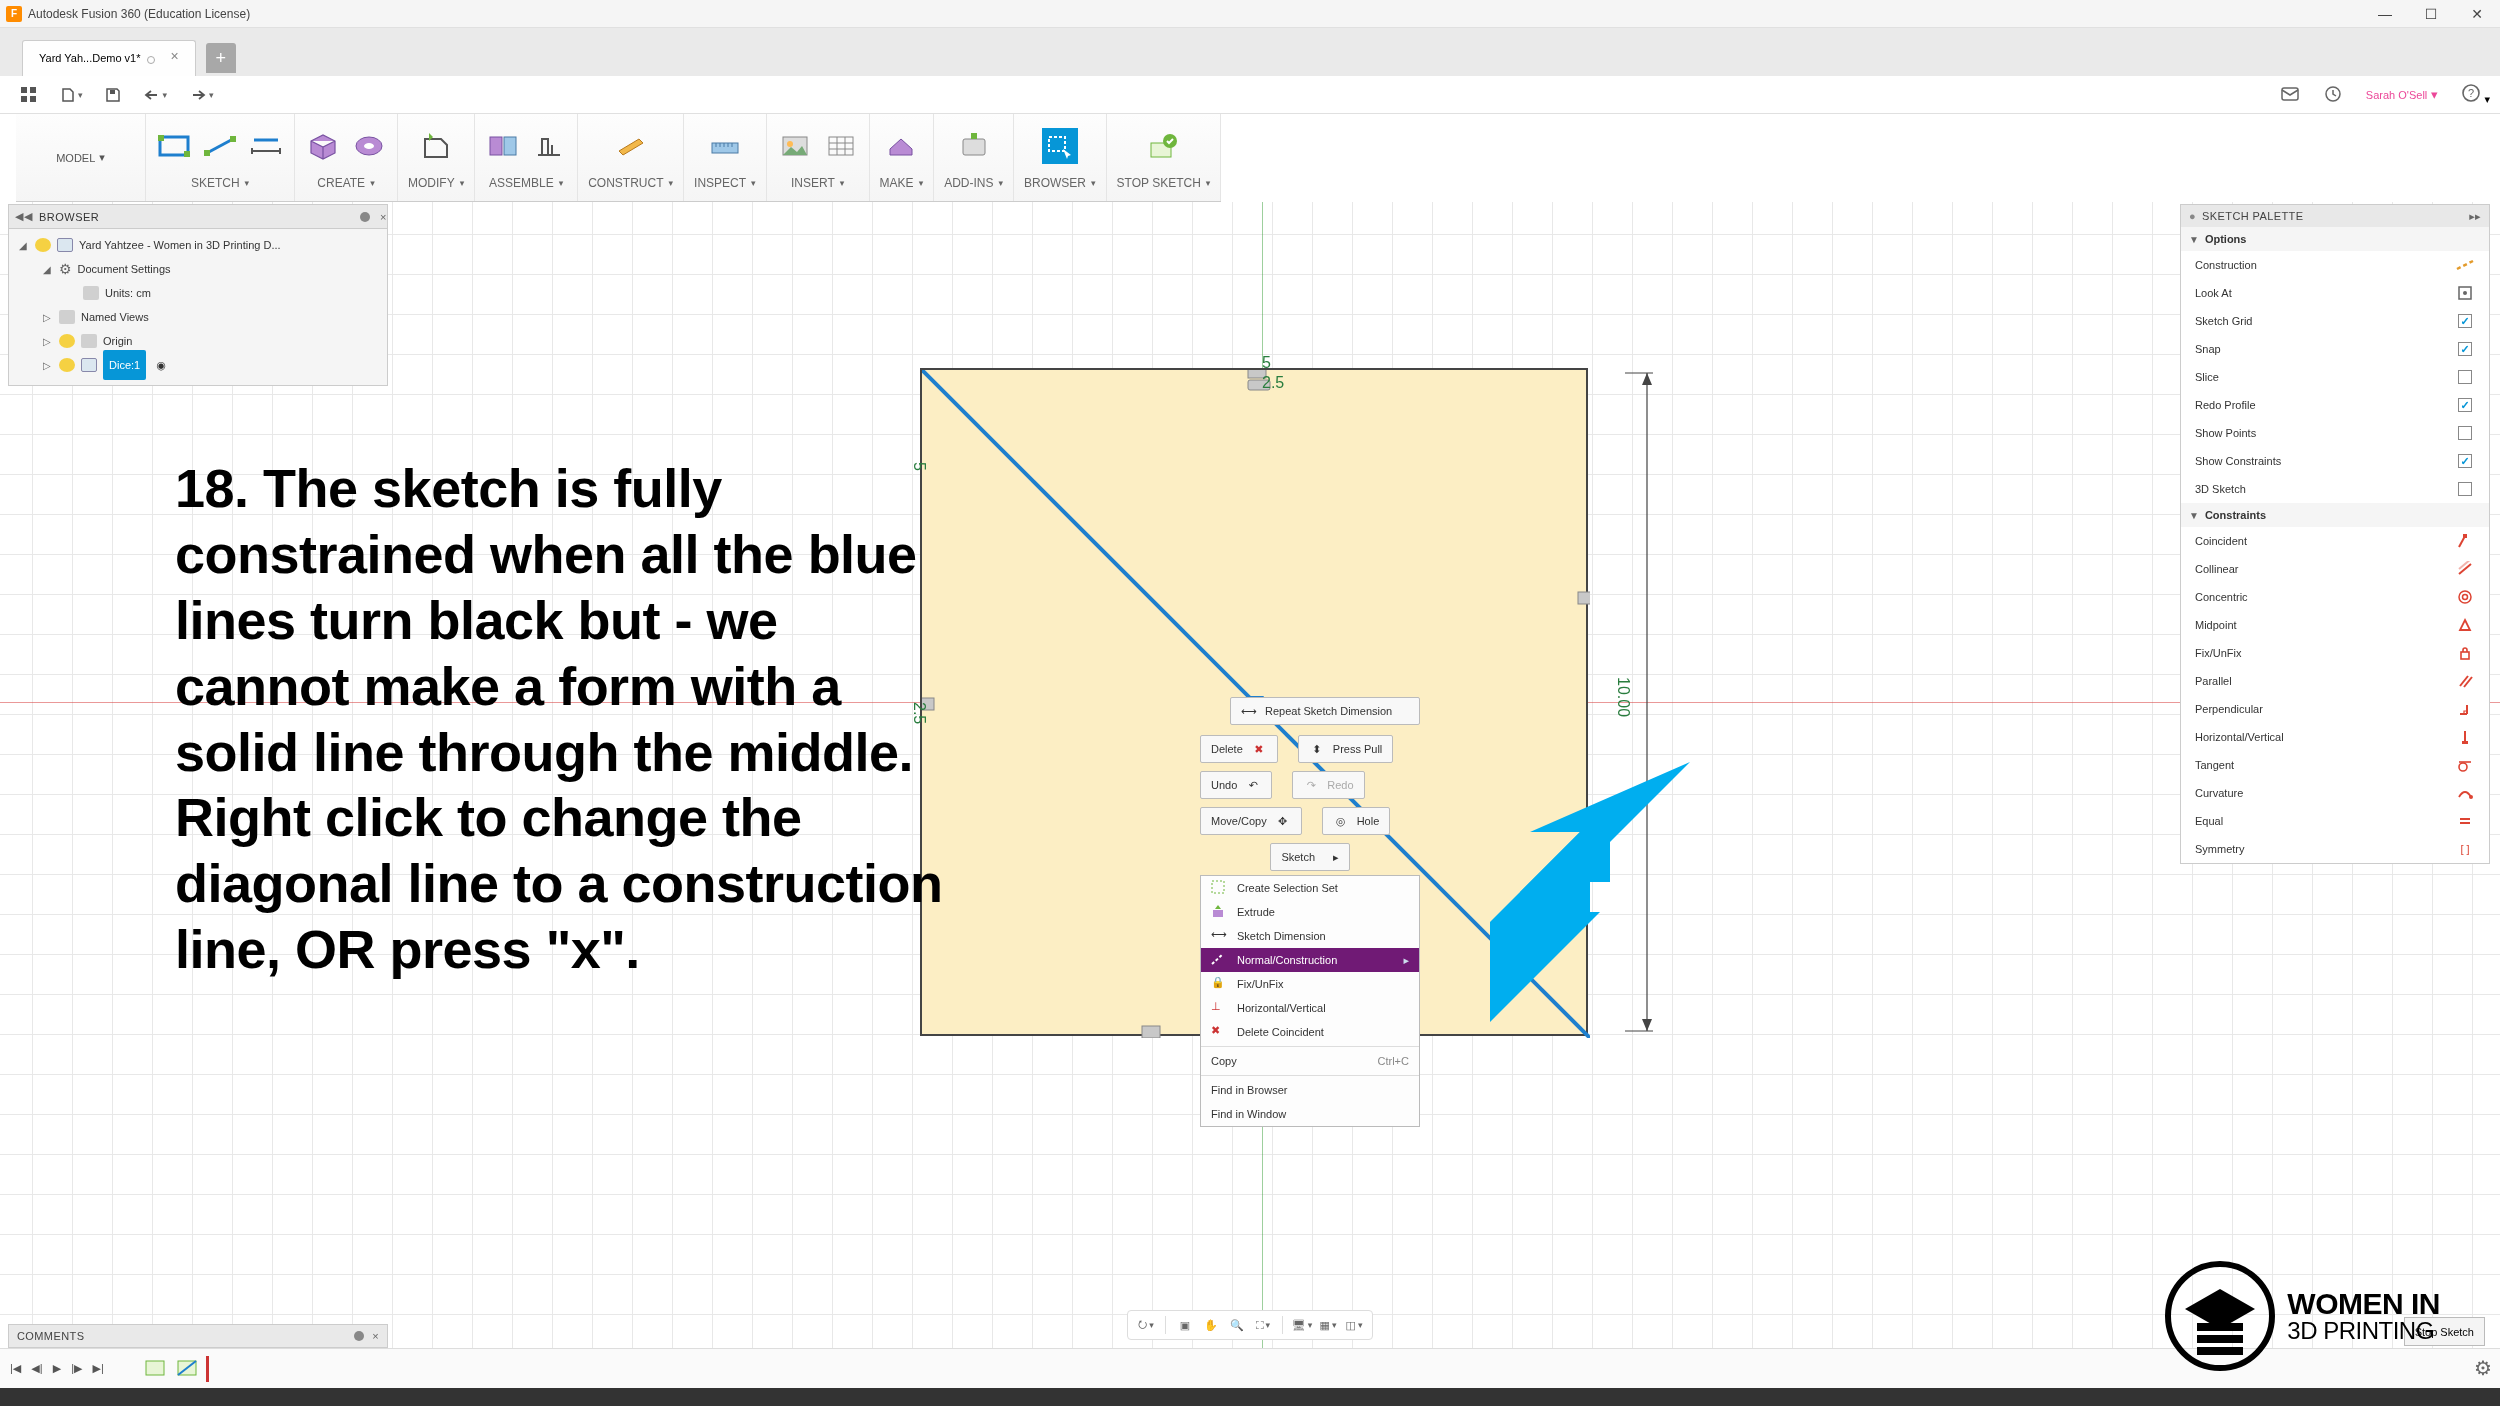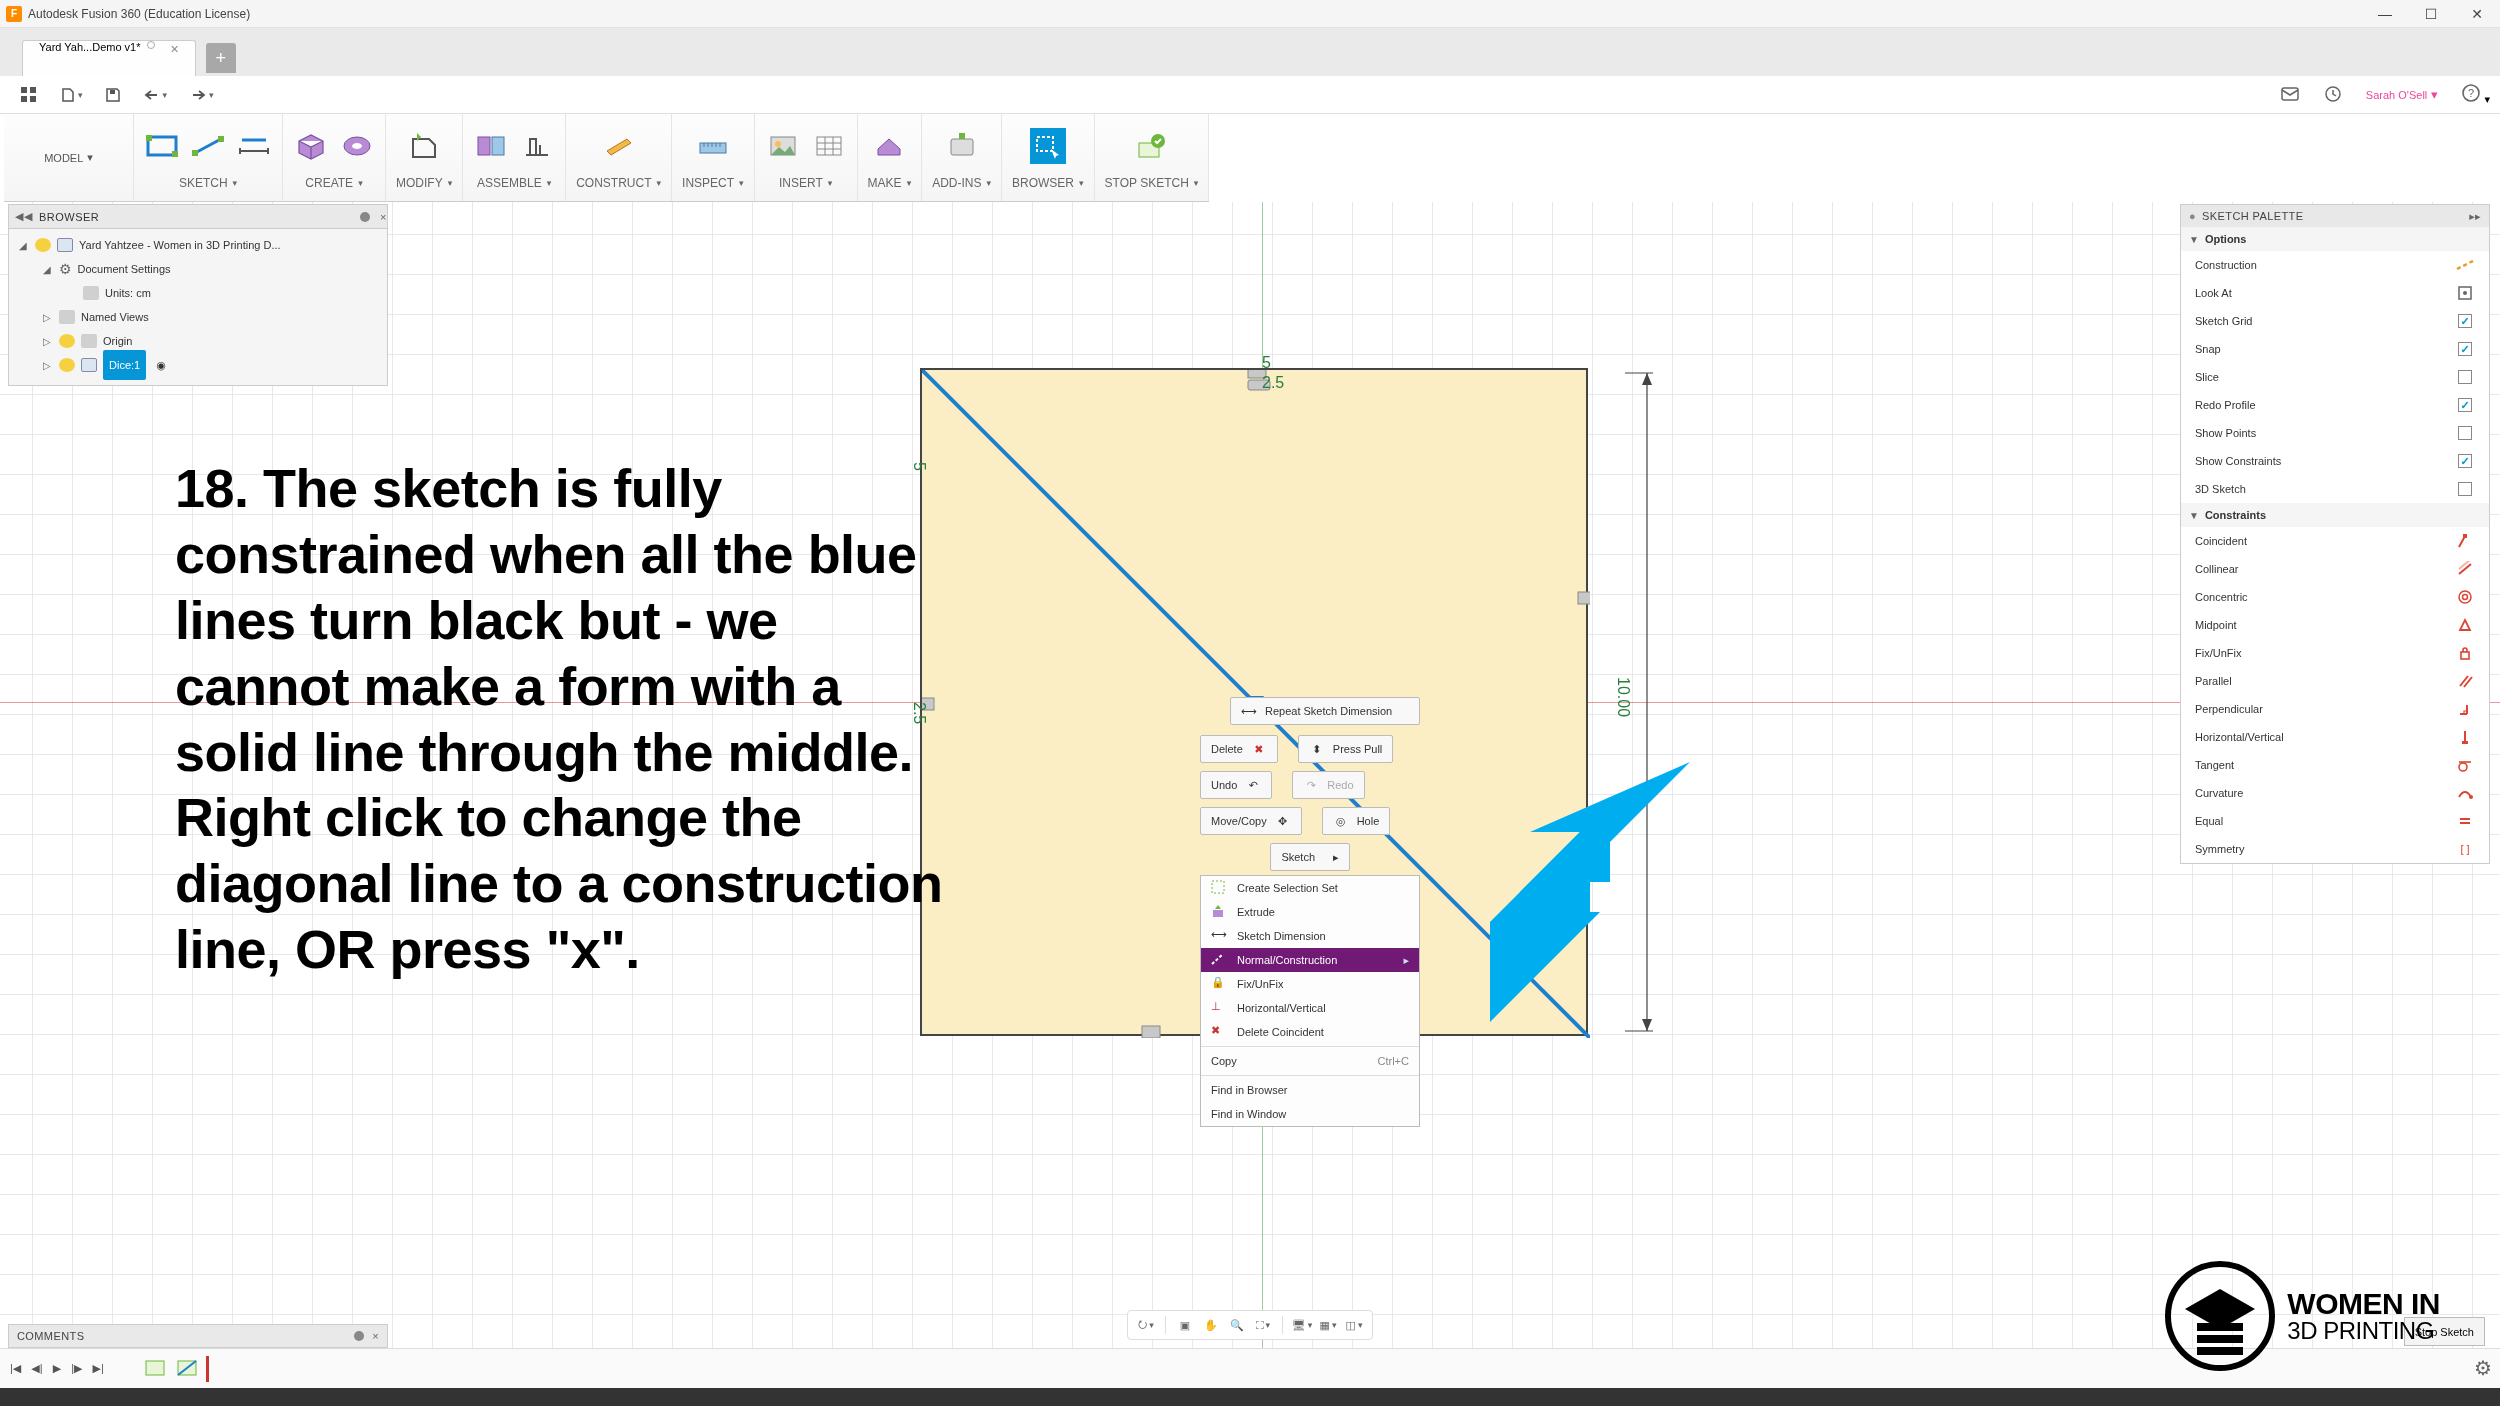--- a/index.html
+++ b/index.html
@@ -7,34 +7,34 @@
 
   
   .title-bar { position: absolute; top: 0; left: 0; right: 0; height: 28px; background: #f5f5f5; border-bottom: 1px solid #e0e0e0; display: flex; align-items: center; }
   .title-bar .app-icon { width: 16px; height: 16px; margin-left: 6px; margin-right: 6px; background: #ff8c00; border-radius: 2px; display: flex; align-items: center; justify-content: center; color: #fff; font-weight: bold; font-size: 10px; }
   .title-bar .title-text { font-size: 12px; color: #444; }
   .title-bar .win-controls { position: absolute; right: 0; top: 0; display: flex; }
   .title-bar .win-controls div { width: 46px; height: 28px; display: flex; align-items: center; justify-content: center; font-size: 14px; color: #444; }
 
   
   .tab-bar { position: absolute; top: 28px; left: 0; right: 0; height: 48px; background: #eaeaea; display: flex; align-items: center; padding-left: 22px; }
-  .tab { display: flex; align-items: flex-start; height: 36px; padding: 0 16px; margin-top: 12px; background: #fefefe; border: 1px solid #ccc; border-bottom: none; border-radius: 3px 3px 0 0; }
+  .tab { display: flex; align-items: flex-end; height: 36px; padding: 12px 16px; margin-top: 12px; background: #fefefe; border: 1px solid #ccc; border-bottom: none; border-radius: 3px 3px 0 0; }
   .tab .dirty { width: 8px; height: 8px; border: 1px solid #aaa; border-radius: 50%; margin: 0 6px; }
   .tab .close { margin-left: 10px; color: #888; font-size: 14px; }
   .new-tab { width: 30px; height: 30px; margin-left: 10px; margin-top: 12px; background: #a8a8a8; color: #fff; display: flex; align-items: center; justify-content: center; font-size: 18px; border-radius: 3px 3px 0 0;}
 
   
   .quick-bar { position: absolute; top: 76px; left: 0; right: 0; height: 38px; background: #fff; border-bottom: 1px solid #e0e0e0; display: flex; align-items: center; padding-left: 12px; }
   .quick-bar .q-item { padding: 4px 8px; margin-right: 6px; color: #666; display: flex; align-items: center; }
   .quick-bar .q-item svg { display: block; }
   .quick-right { position: absolute; right: 10px; display: flex; align-items: center; gap: 24px; }
   .quick-right .user { font-size: 13px; color: #ec4899; }
 
   
-  .ribbon { position: absolute; top: 114px; left: 4px; height: 88px; background: linear-gradient(#fdfdfd, #f5f5f5); border-bottom: 1px solid #ccc; display: flex; align-items: stretch; }
+  .ribbon { position: absolute; top: 114px; left: 16px; height: 88px; background: linear-gradient(#fdfdfd, #f5f5f5); border-bottom: 1px solid #ccc; display: flex; align-items: stretch; }
   .ribbon-prefix { width: 130px; display: flex; align-items: center; justify-content: center; border-right: 1px solid #e5e5e5; }
   .ribbon-prefix .model-btn { font-size: 13px; color: #555; display: flex; align-items: center; gap: 4px;}
   .ribbon-group { display: flex; flex-direction: column; align-items: center; padding: 4px 10px 0 10px; border-right: 1px solid #e5e5e5; }
   .ribbon-icons { display: flex; gap: 10px; align-items: center; height: 56px; }
   .ribbon-icons .ico { width: 36px; height: 36px; display: flex; align-items: center; justify-content: center; }
   .ribbon-label { font-size: 12px; color: #666; margin-top: 2px; display:flex; align-items:center; gap:3px;}
   .ribbon-group.select .ico { background: #0696d7; }
   .caret::after{content:"▾"; font-size:9px; margin-left:2px;color:#666}
 
   

